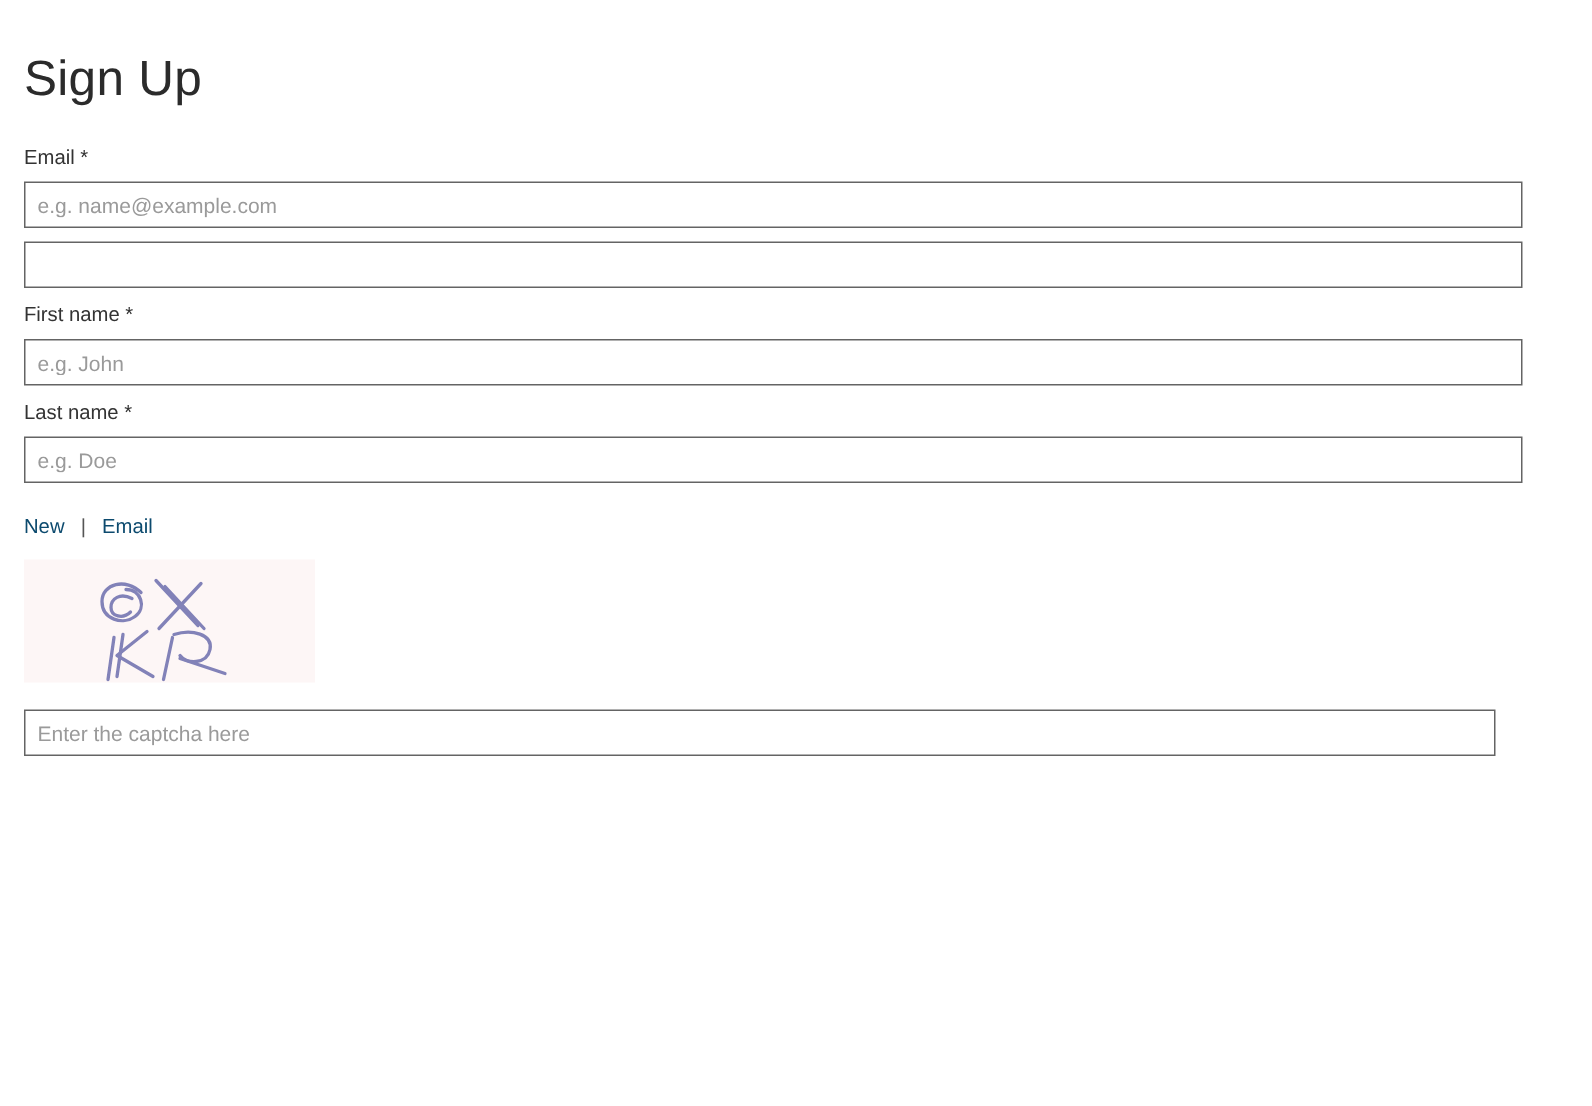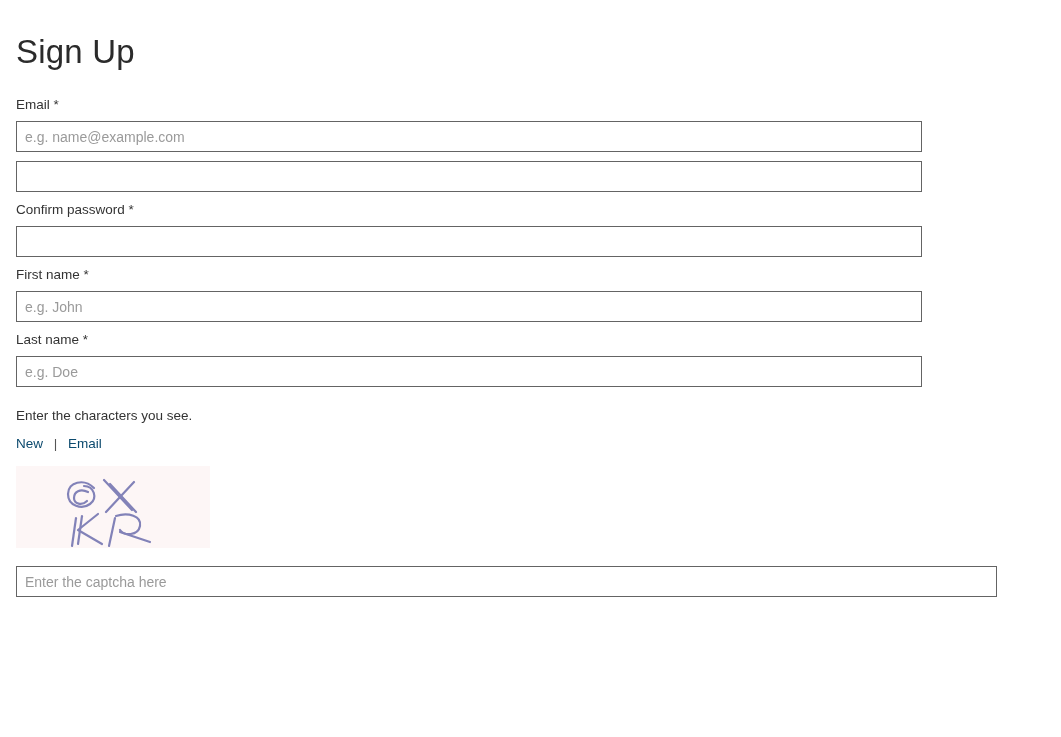--- a/index.html
+++ b/index.html
@@ -39,21 +39,21 @@
   .field-label {
     font-size: 13.5px;
     color: #333333;
     line-height: 18px;
     margin-bottom: 7px;
     display: block;
   }
   .text-input {
     display: block;
     box-sizing: border-box;
-    width: 906px;
+    width: 999px;
     height: 31px;
     padding: 4px 8px;
     font-size: 14px;
     font-family: "Liberation Sans", sans-serif;
     color: #333333;
     border: 1px solid #646464;
     border-radius: 0;
     background: #ffffff;
     outline: none;
   }
@@ -109,37 +109,32 @@
 
     <div class="field">
       <label class="field-label">Email *</label>
       <input class="text-input" type="text" value="" placeholder="e.g. name@example.com" style="">
     </div>
 
     <div class="field">
       <input class="text-input" type="password" value="" placeholder="" style="">
     </div>
 
-    <div class="field">
-      <label class="field-label">Confirm password *</label>
-      <input class="text-input" type="password" value="" placeholder="" style="">
-    </div>
 
     <div class="field">
       <label class="field-label">First name *</label>
       <input class="text-input" type="text" value="" placeholder="e.g. John" style="">
     </div>
 
     <div class="field">
       <label class="field-label">Last name *</label>
       <input class="text-input" type="text" value="" placeholder="e.g. Doe" style="">
     </div>
 
     <div class="captcha-block">
-      <div class="captcha-prompt">Enter the characters you see.</div>
 
       <div class="captcha-links">
         <a href="#">New</a>
         <span class="sep">|</span>
         <a href="#">Email</a>
       </div>
 
       <div class="captcha-image">
         <svg width="194" height="82" viewBox="0 0 194 82" aria-hidden="true">
           <g fill="none" stroke="#8282b8" stroke-width="2.2" stroke-linecap="round" stroke-linejoin="round">

